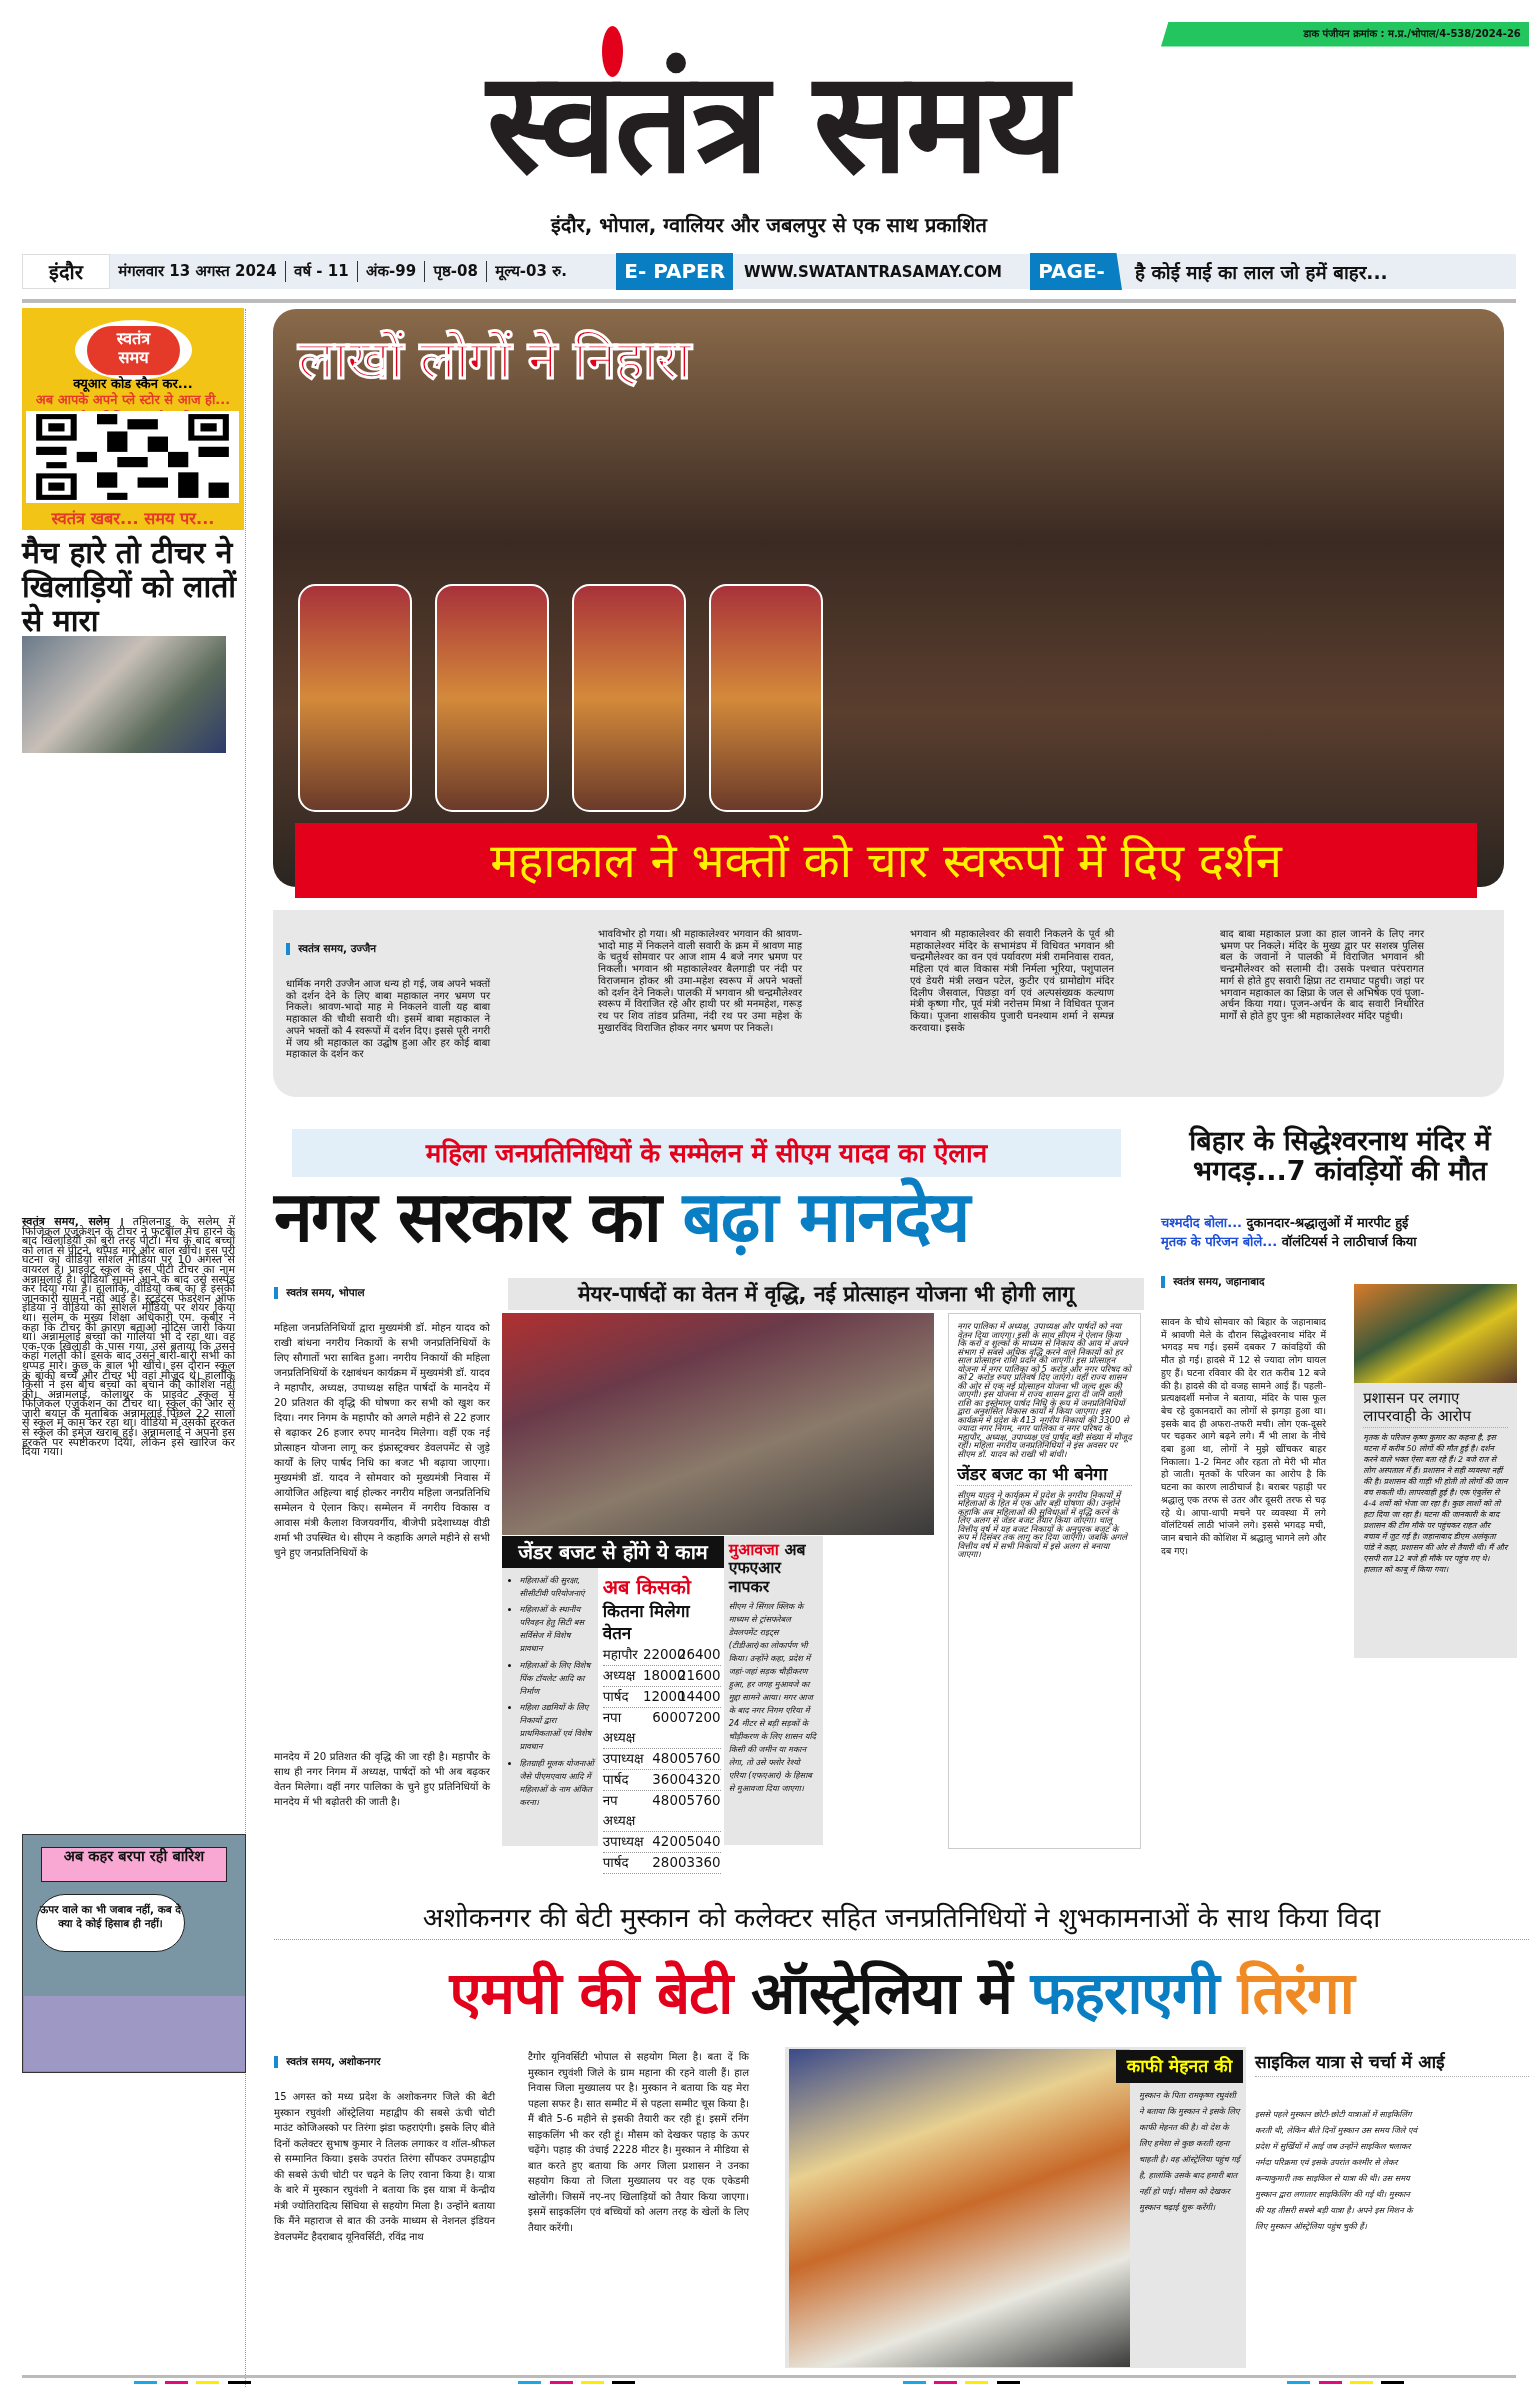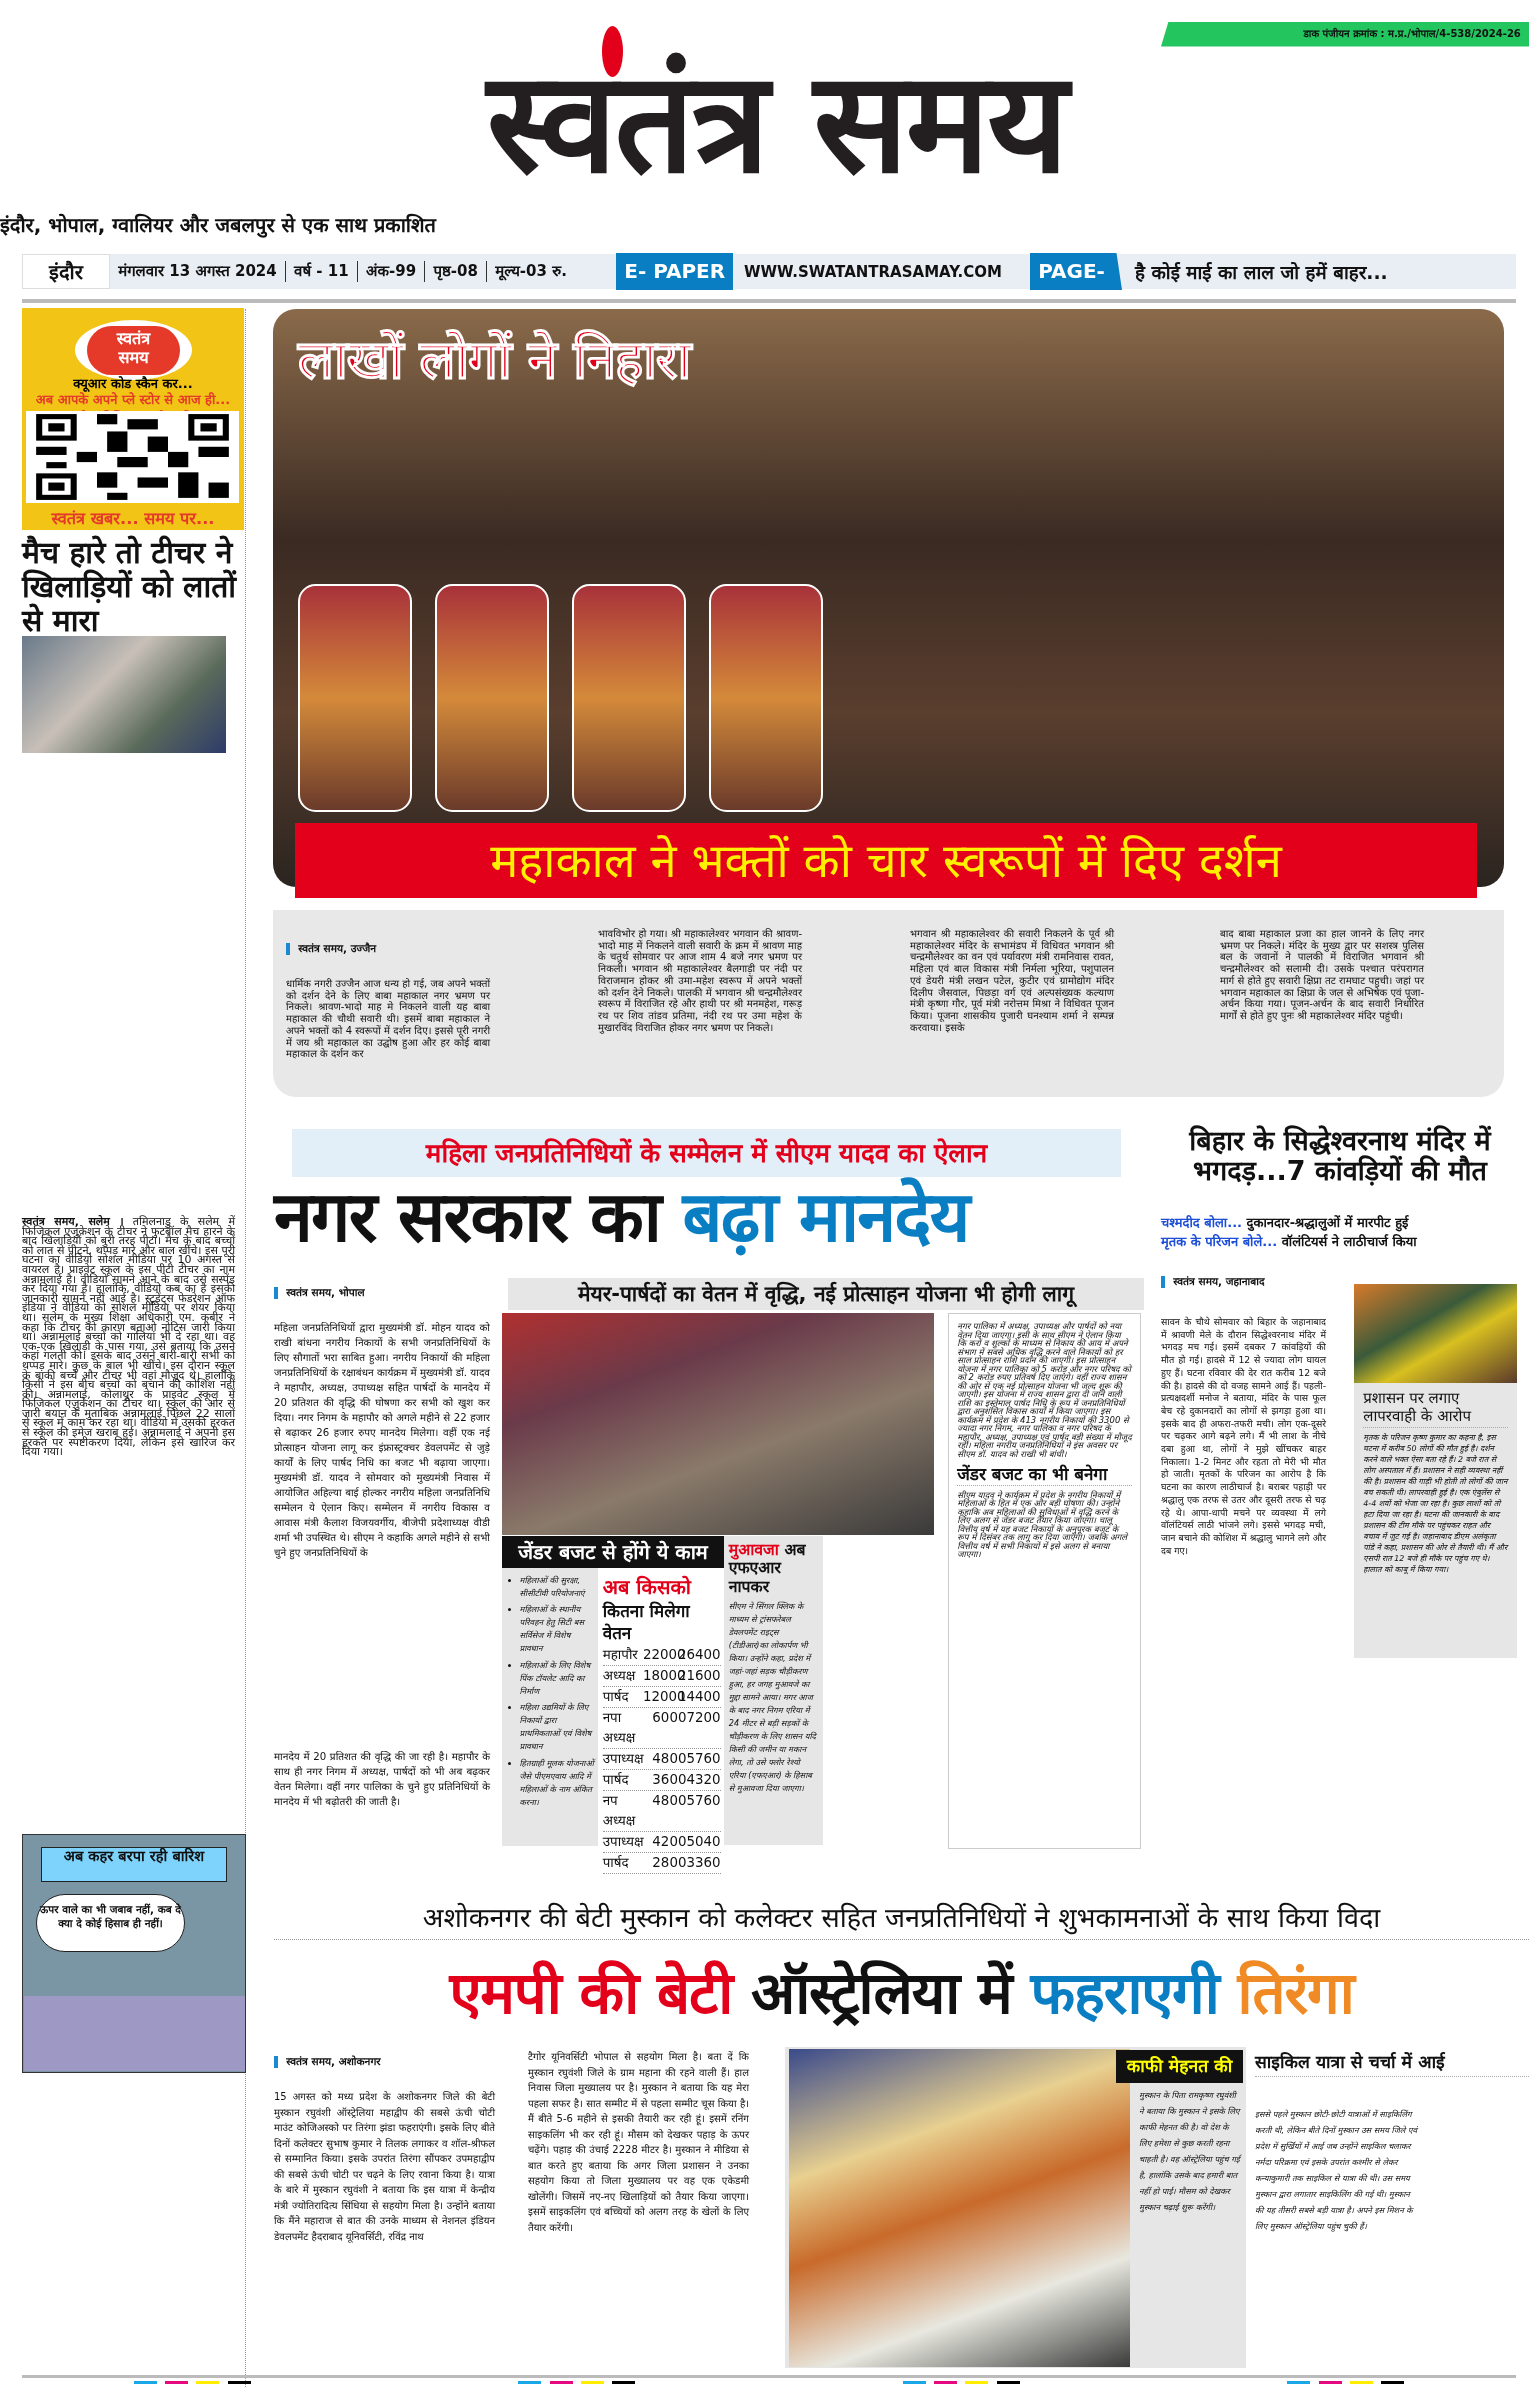--- a/index.html
+++ b/index.html
@@ -2,21 +2,21 @@
 <html style="font-size:9.3px"><head>
 <meta charset="utf-8">
 <style>
 *{box-sizing:border-box;margin:0;padding:0}
 html,body{width:1538px;height:2389px;background:#fff;overflow:hidden}
 body{font-family:"DejaVu Sans","Liberation Sans",sans-serif;color:#111;position:relative}
 .abs{position:absolute}
 .reg{left:1161px;top:22px;width:368px;height:24.5px;background:#22c55e;font-size:10px;line-height:24.5px;text-align:right;padding-right:8.2px;font-weight:bold;clip-path:polygon(2% 0,100% 0,100% 100%,0 100%)}
 .mast{left:251px;top:29px;width:1051px;height:187px;text-align:center;font-family:"DejaVu Serif",serif;font-weight:900;font-size:140px;line-height:187px;color:#231f20;letter-spacing:-2.3px}
 .mastdot{left:602px;top:26px;width:21px;height:51px;border-radius:50%;background:#e2001a}
-.tag{left:0;top:211px;width:1538px;text-align:left;font-size:20px;font-weight:bold;color:#111}
+.tag{left:0;top:211px;width:1538px;text-align:center;font-size:20px;font-weight:bold;color:#111}
 .strip{left:22px;top:254px;width:1494px;height:35px;background:#e9eef4;display:flex;align-items:center;font-size:15px;font-weight:bold}
 .strip .city{background:#fff;border:1.2px solid #ddd;height:35px;width:88px;display:flex;align-items:center;justify-content:center;font-size:20px;}
 .strip .meta{padding:0 8.2px;border-right:1.2px solid #333;height:21px;line-height:21px}
 .strip .epaper{background:#0a7ec2;color:#fff;height:37px;padding:0 8.2px;line-height:37px;font-size:20px;margin-left:41px}
 .strip .url{padding:0 10.5px;font-size:15px}
 .strip .page{background:#0a7ec2;color:#fff;height:37px;padding:0 8.2px;line-height:37px;font-size:20px;margin-left:17.5px;clip-path:polygon(0 0,94% 0,100% 100%,0 100%);width:92px}
 .strip .teaser{padding-left:13px;font-size:18.7px}
 .rule{left:22px;top:299px;width:1494px;height:3.5px;background:#bbb}
 .vsep{left:245px;top:309px;width:2.3px;height:2078px;border-left:1.8px dotted #999}
 
@@ -25,21 +25,21 @@
 .ad-logo span{width:93px;height:49px;border-radius:24.5px;background:#e53a2a;color:#fff;font-weight:bold;font-size:16.3px;line-height:18.7px;text-align:center;padding-top:4.7px}
 .ad-t1{left:22px;top:374px;width:222px;text-align:center;color:#000000;font-size:13px;font-weight:bold}
 .ad-t2{left:22px;top:391px;width:222px;text-align:center;color:#e53a2a;font-size:13px;font-weight:bold;line-height:17.5px}
 .qr{left:26px;top:411px;width:213px;height:92px;background:#fff}
 .qr svg{width:100%;height:100%}
 .ad-t3{left:22px;top:507px;width:222px;text-align:center;color:#e53a2a;font-size:16.3px;font-weight:bold}
 .l-head{left:22px;top:536px;width:222px;font-size:30px;line-height:34px;font-weight:bold;color:#111}
 .l-photo{left:22px;top:636px;width:204px;height:117px;background:linear-gradient(135deg,#6a7a8a,#c8c0b8 40%,#5a6a5a 70%,#2e3a6a)}
 .l-body{left:22px;top:1217px;width:213px;font-size:11px;line-height:9.6px;text-align:justify}
 .cartoon{left:22px;top:1834px;width:224px;height:239px;background:#7a96a4;border:1.8px solid #333}
-.cart-box{left:41px;top:1847px;width:186px;height:35px;background:#7dd3fc;border:1.8px solid #222;font-size:14.6px;line-height:16.3px;text-align:center;font-weight:bold}
+.cart-box{left:41px;top:1847px;width:186px;height:35px;background:#f9a8d4;border:1.8px solid #222;font-size:14.6px;line-height:16.3px;text-align:center;font-weight:bold}
 .cart-bubble{left:36px;top:1894px;width:149px;height:58px;background:#fff;border:1.8px solid #222;border-radius:29px;font-size:10.5px;line-height:14px;text-align:center;font-weight:bold;padding-top:7px}
 .cart-water{left:24px;top:1996px;width:221px;height:75px;background:#9e98c4}
 
 .hero{left:273px;top:309px;width:1231px;height:578px;border-radius:23px;background:linear-gradient(180deg,#8a6a4a 0%,#3a2a22 40%,#5a3e2e 70%,#2a2420 100%);overflow:hidden}
 .hero-title{left:298px;top:321px;font-size:53px;font-weight:900;color:#e2001a;-webkit-text-stroke:1.2px #fff;letter-spacing:-1.2px}
 .hero-idol{top:584px;width:114px;height:228px;border-radius:17.5px;border:2.3px solid #fff;background:linear-gradient(180deg,#a8323a,#d48a3a 50%,#6a3a2a)}
 .hero-band{left:295px;top:823px;width:1182px;height:75px;background:#e2001a;color:#fff000;font-size:47px;font-weight:400;line-height:75px;text-align:center}
 .cap-box{left:273px;top:910px;width:1231px;height:187px;background:#e8e8e8;border-radius:0 0 23px 23px}
 .dateline{font-size:10.5px;font-weight:bold;padding-left:8.2px;border-left:4.7px solid #1a8ad0;line-height:11.7px}
 .cap-col{top:928px;width:204px;font-size:10px;line-height:11.7px;text-align:justify}

